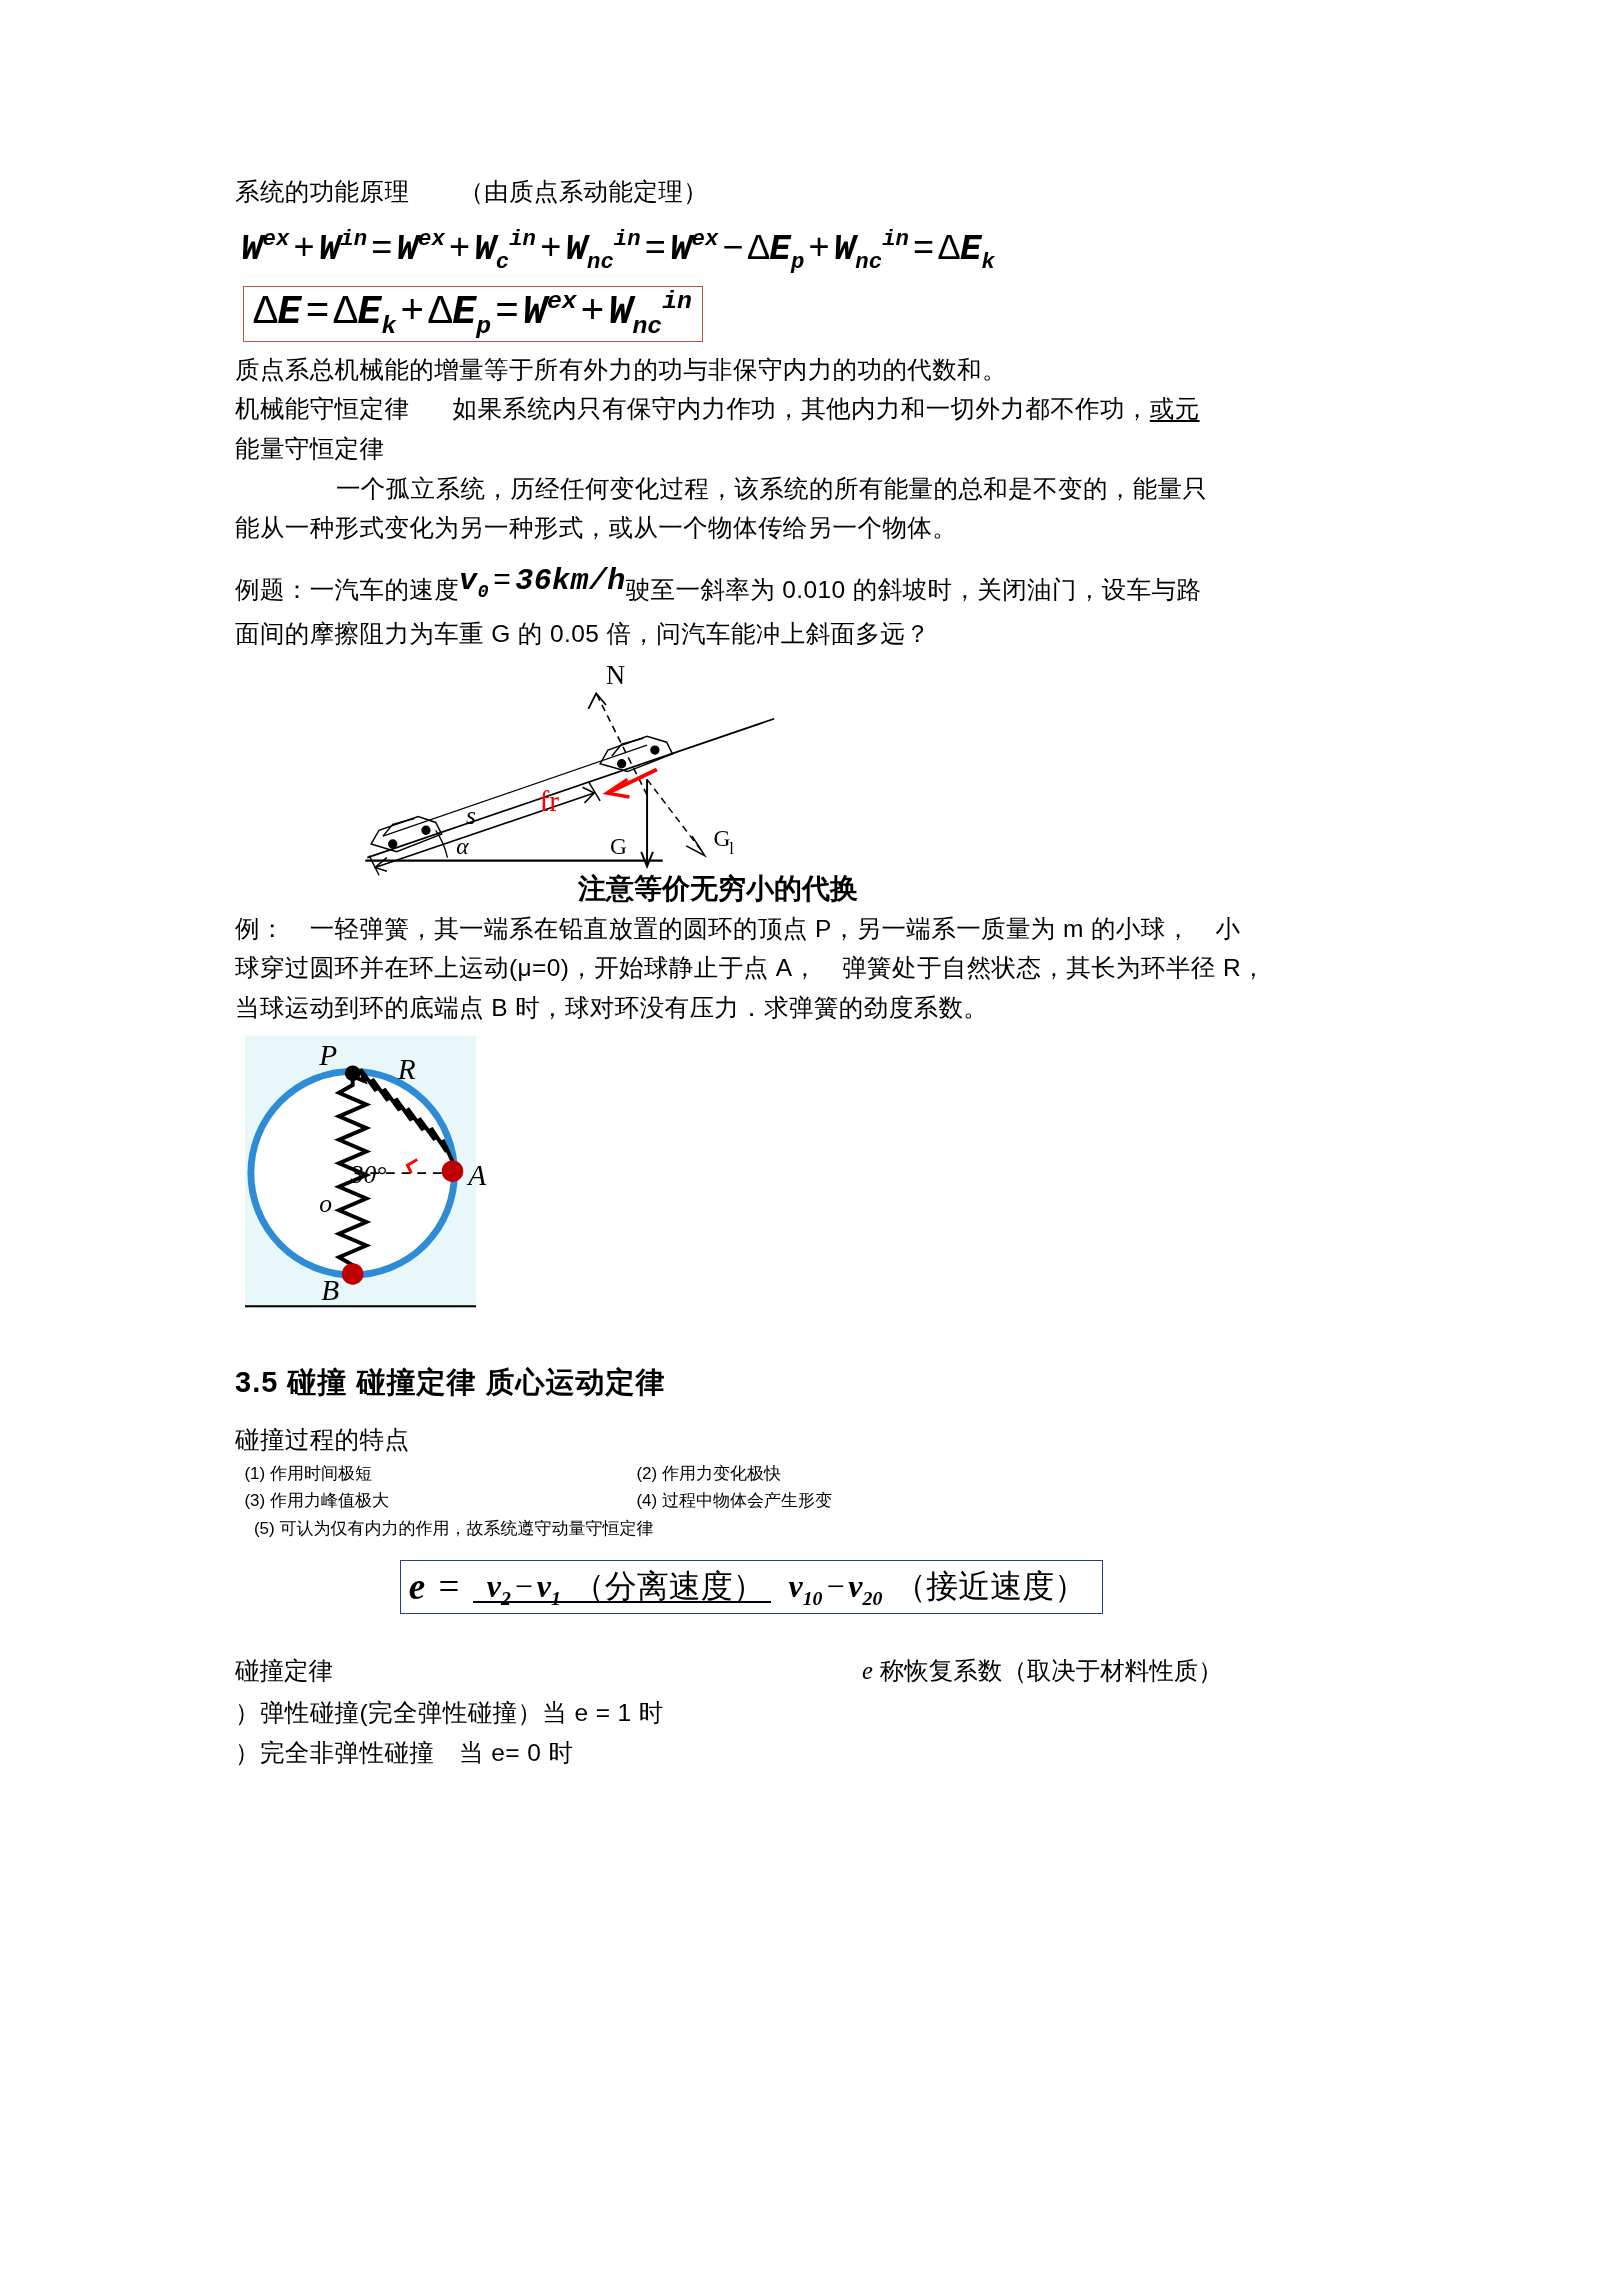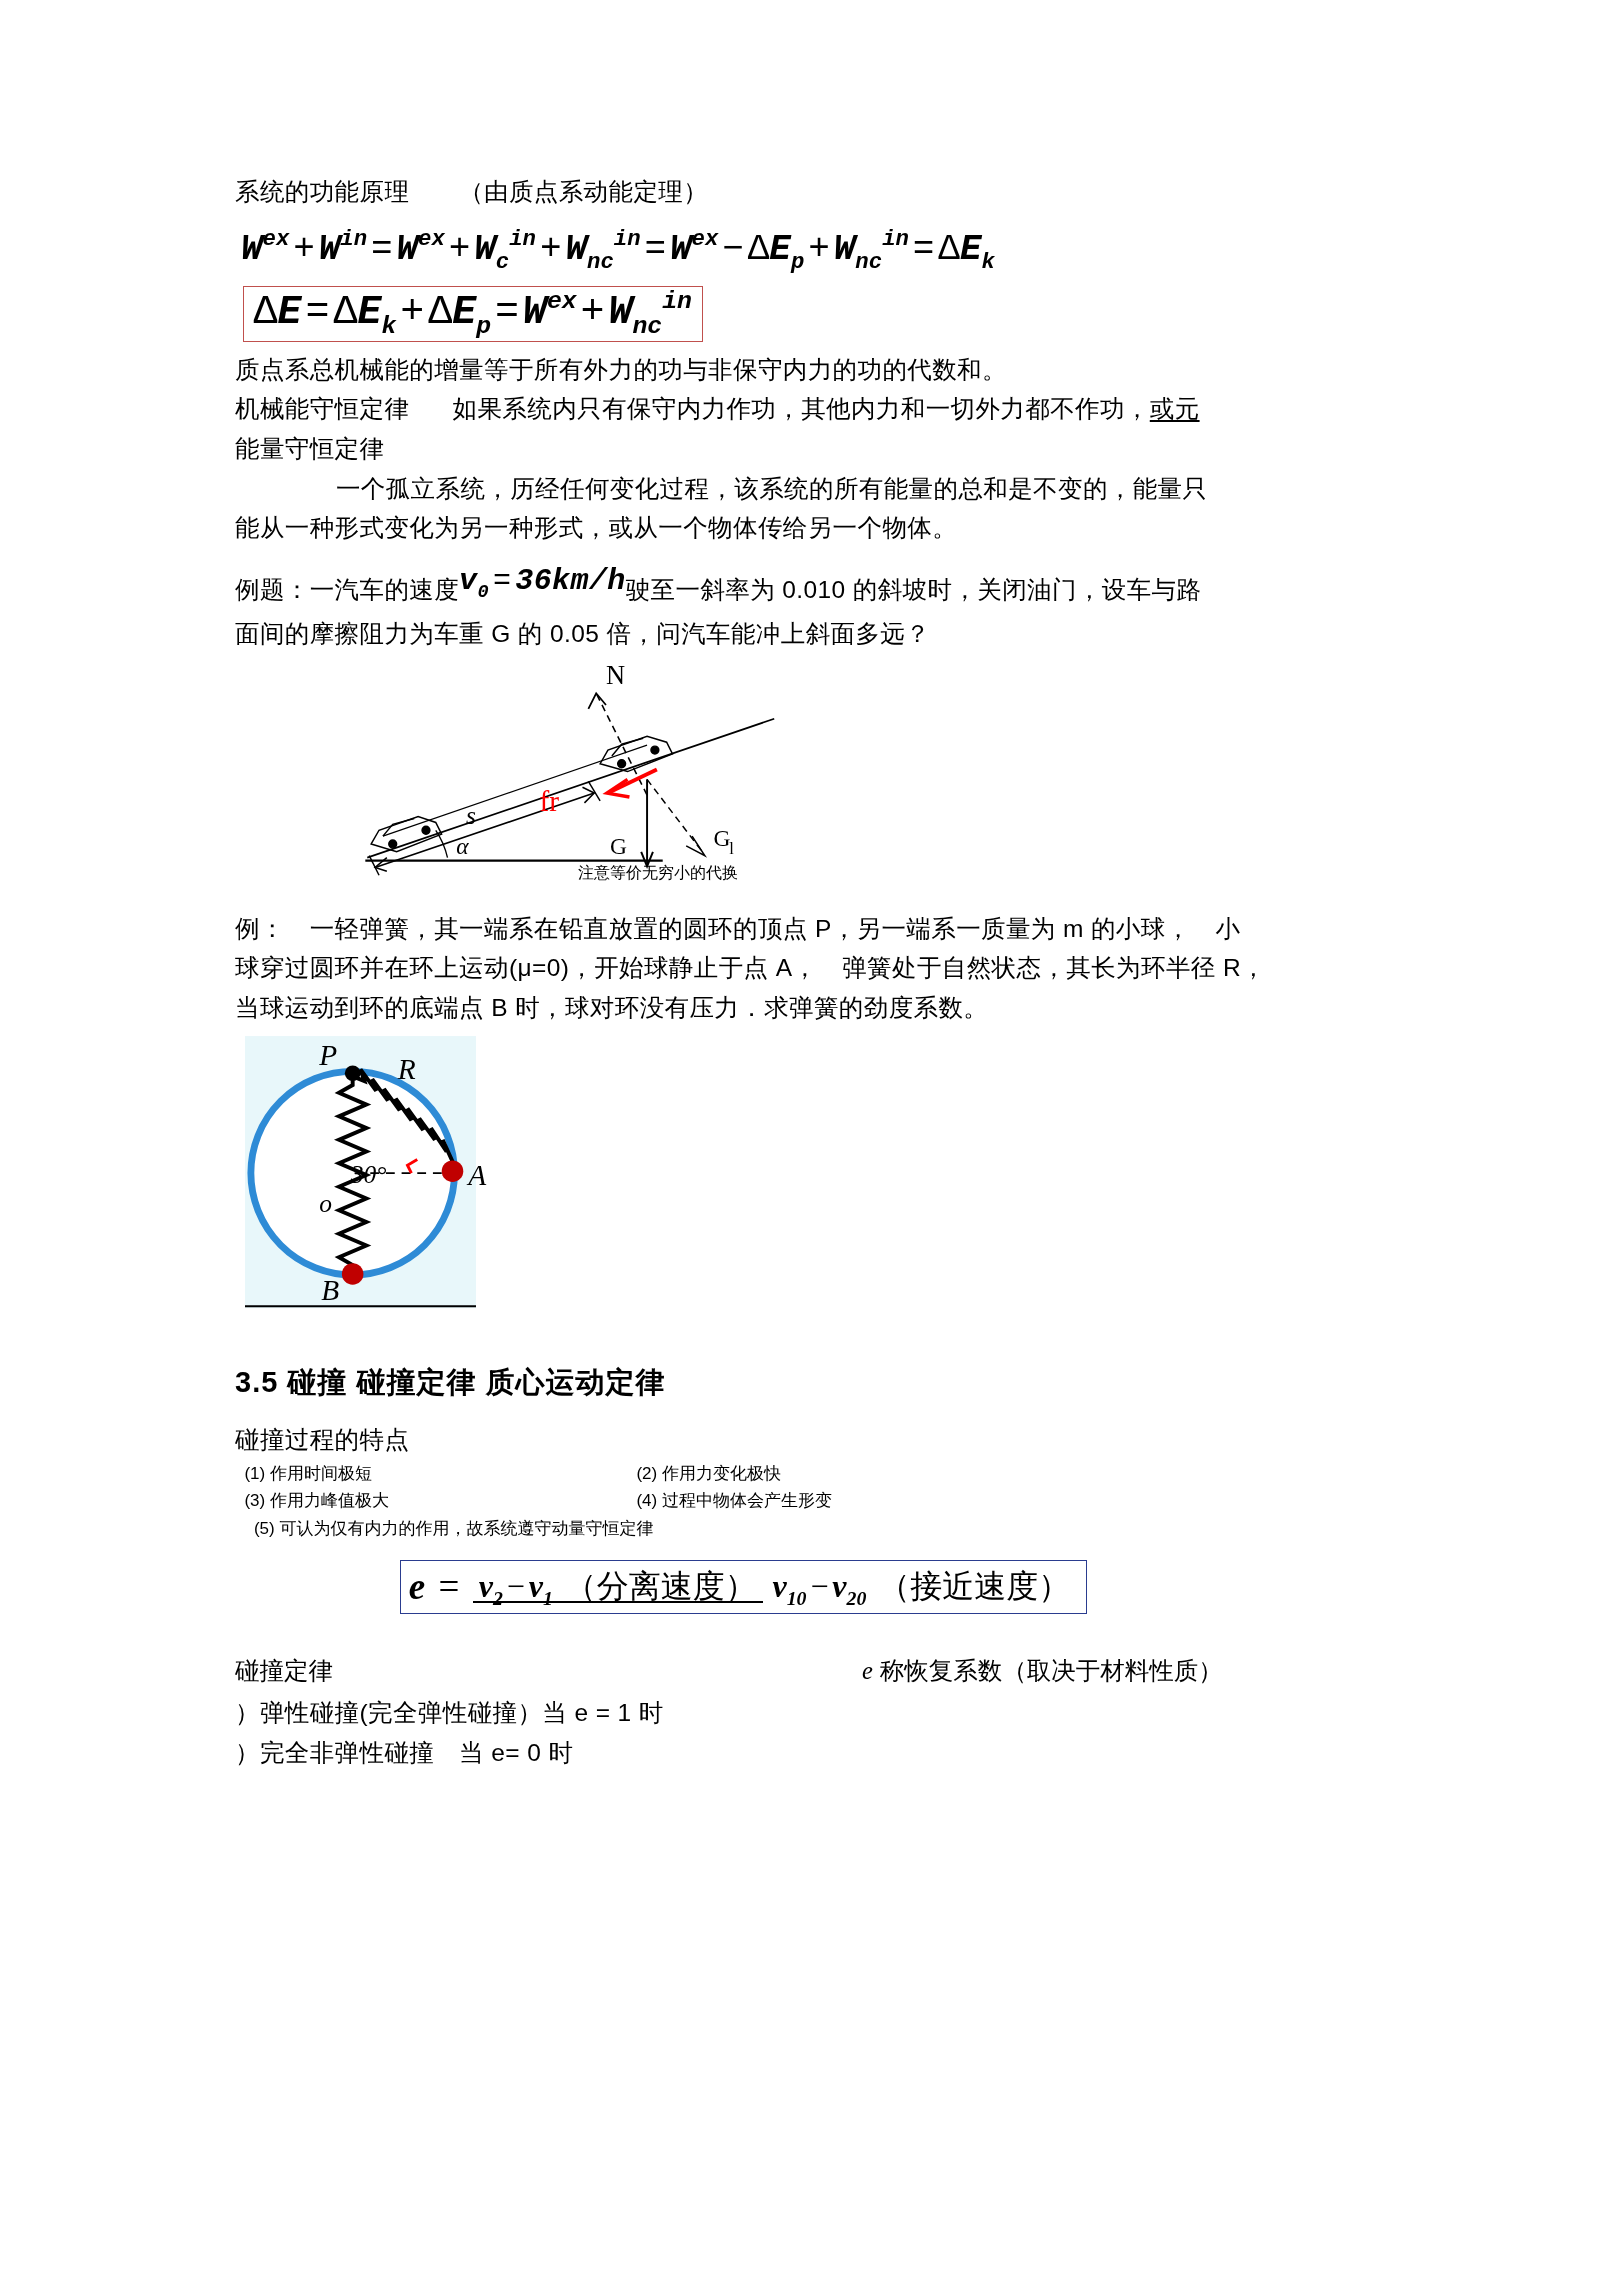--- a/index.html
+++ b/index.html
@@ -130,20 +130,21 @@
   .frac .num, .frac .den {
     padding: 1px 5.9px;
     white-space: nowrap;
   }
   .frac .num { border-bottom: 2.5px solid #000; }
   .fmath {
     font-family: "Liberation Serif","DejaVu Serif",serif;
     font-weight: bold;
     font-style: italic;
     font-size: 32px;
+    margin-left: 8px;
   }
   .fmath sub { font-size: 0.62em; vertical-align: -0.4em; line-height: 0; }
   .fcn {
     font-family: Liberation Serif, serif;
     font-weight: normal;
     font-style: normal;
     font-size: 32px;
     padding-left: 11.8px;
   }
   .collision-law-label {
@@ -159,23 +160,24 @@
     font-size: 24.5px;
     white-space: nowrap;
   }
 
   
   .fig-incline { position: relative; height: 247px; }
   .fig-incline svg { position: absolute; left: 118px; top: 0; }
   .incline-note {
     position: absolute;
     left: 343px;
-    top: 201px;
-    font-size: 16px;
-    white-space: nowrap;
+    top: 208px;
+    font-size: 28px;
+    white-space: nowrap;
+    font-weight: bold;
   }
   .fig-circle { position: relative; height: 294px; }
   .fig-circle svg { position: absolute; left: 9.8px; top: 0; }
 </style>
 </head>
 <body>
 
 <div id="page">
   <div class="doc">
 

